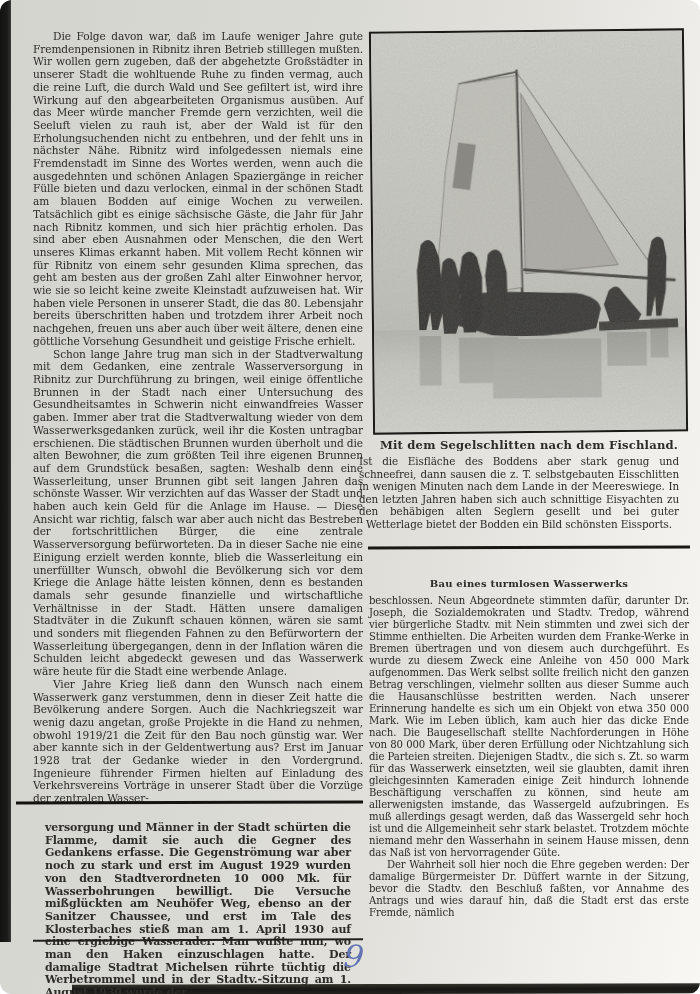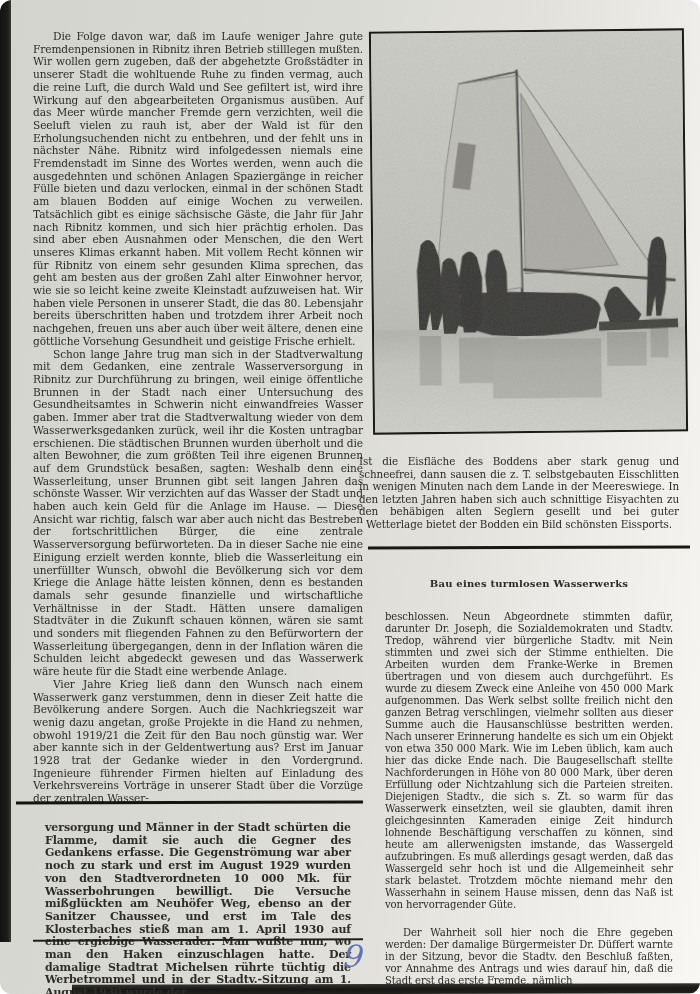--- a/index.html
+++ b/index.html
@@ -67,21 +67,21 @@
     background:#191813;transform:rotate(-0.2deg);
   }
   .art-head{
     position:absolute;left:371px;top:578px;width:316px;
     text-align:center;font-weight:bold;font-size:10px;letter-spacing:0.2px;
   }
   .art-body{
     position:absolute;left:369px;top:595px;width:320px;
   }
   .art-body p{
-    margin:16px;font-size:10.1px;line-height:12.0px;text-align:justify;
+    margin:0;font-size:10.1px;line-height:12.0px;text-align:justify;
     letter-spacing:-0.1px;font-weight:500;
   }
   .art-body p.indent{text-indent:18px;}
   .handnum{
     position:absolute;left:344px;top:938px;
     font-size:31px;font-style:italic;font-weight:400;
     color:#6274b4;
     transform:rotate(6deg);
     font-family:"DejaVu Serif","Liberation Serif",serif;
   }
@@ -156,20 +156,21 @@
           <rect x="46" y="306" width="22" height="50" fill="#3a3934"></rect>
           <rect x="86" y="308" width="60" height="46" fill="#3a3934"></rect>
           <rect x="120" y="310" width="110" height="60" fill="#45443e"></rect>
           <rect x="236" y="304" width="40" height="34" fill="#3a3934"></rect>
           <rect x="280" y="290" width="18" height="40" fill="#3a3934"></rect>
         </g>
       </g>
     </svg>
   </figure>
 
+  <div class="cap-title">Mit dem Segelschlitten nach dem Fischland.</div>
 
   <div class="cap-body">Ist die Eisfläche des Boddens aber stark genug und schneefrei, dann sausen die z. T. selbstgebauten Eisschlitten in wenigen Minuten nach dem Lande in der Meereswiege. In den letzten Jahren haben sich auch schnittige Eisyachten zu den behäbigen alten Seglern gesellt und bei guter Wetterlage bietet der Bodden ein Bild schönsten Eissports.</div>
 
   <div class="cap-rule"></div>
 
   <div class="art-head">Bau eines turmlosen Wasserwerks</div>
 
   <div class="art-body">
     <p>beschlossen. Neun Abgeordnete stimmten dafür, darunter Dr. Joseph, die Sozialdemokraten und Stadtv. Tredop, während vier bürgerliche Stadtv. mit Nein stimmten und zwei sich der Stimme enthielten. Die Arbeiten wurden dem Franke-Werke in Bremen übertragen und von diesem auch durchgeführt. Es wurde zu diesem Zweck eine Anleihe von 450 000 Mark aufgenommen. Das Werk selbst sollte freilich nicht den ganzen Betrag verschlingen, vielmehr sollten aus dieser Summe auch die Hausanschlüsse bestritten werden. Nach unserer Erinnerung handelte es sich um ein Objekt von etwa 350 000 Mark. Wie im Leben üblich, kam auch hier das dicke Ende nach. Die Baugesellschaft stellte Nachforderungen in Höhe von 80 000 Mark, über deren Erfüllung oder Nichtzahlung sich die Parteien streiten. Diejenigen Stadtv., die sich s. Zt. so warm für das Wasserwerk einsetzten, weil sie glaubten, damit ihren gleichgesinnten Kameraden einige Zeit hindurch lohnende Beschäftigung verschaffen zu können, sind heute am allerwenigsten imstande, das Wassergeld aufzubringen. Es muß allerdings gesagt werden, daß das Wassergeld sehr hoch ist und die Allgemeinheit sehr stark belastet. Trotzdem möchte niemand mehr den Wasserhahn in seinem Hause missen, denn das Naß ist von hervorragender Güte.</p>
     <p class="indent">Der Wahrheit soll hier noch die Ehre gegeben werden: Der damalige Bürgermeister Dr. Düffert warnte in der Sitzung, bevor die Stadtv. den Beschluß faßten, vor Annahme des Antrags und wies darauf hin, daß die Stadt erst das erste Fremde, nämlich</p>

